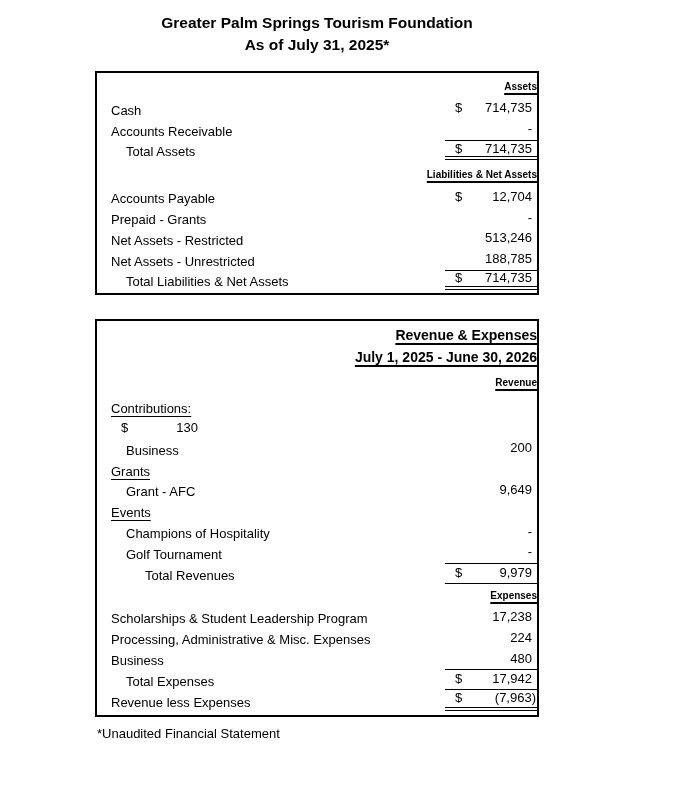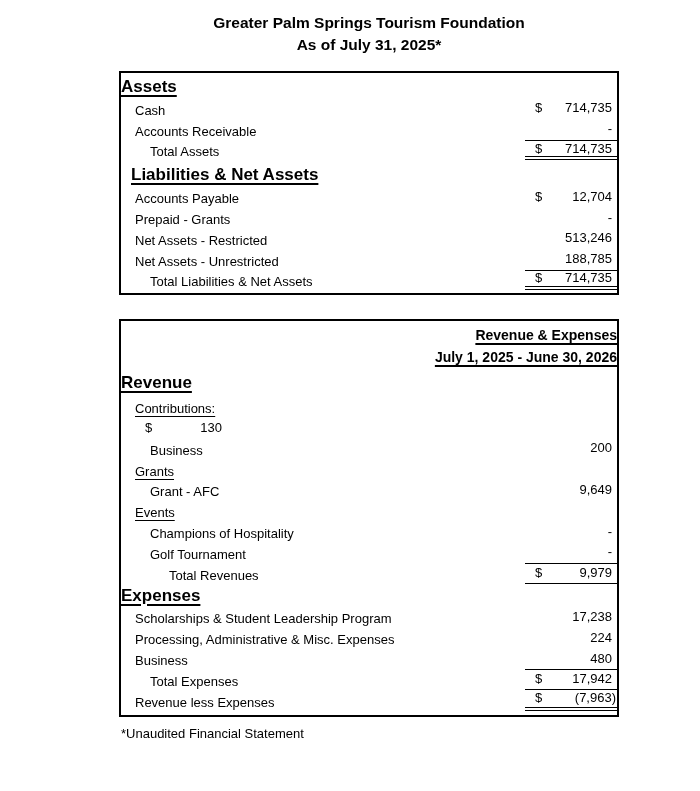--- a/index.html
+++ b/index.html
@@ -7,45 +7,45 @@
     padding: 0;
     width: 700px;
     height: 791px;
     background: #ffffff;
     overflow: hidden;
     font-family: "Liberation Sans", sans-serif;
     color: #000000;
     -webkit-font-smoothing: antialiased;
   }
   .wrap {
-    margin-left: 119px;
-    width: 500px;
+    margin-left: 95px;
+    width: 444px;
     padding-top: 12px;
   }
   .title-line {
     text-align: center;
     font-weight: bold;
     font-size: 15.5px;
     line-height: 21.5px;
     white-space: nowrap;
   }
   .box {
     border: 2.5px solid #000;
     box-sizing: border-box;
     margin-top: 16px;
     padding: 3px 0 3px 0;
   }
   .box2 {
     margin-top: 24px;
     padding-bottom: 4px;
   }
   .sec-h {
-    text-align: left;
+    text-align: right;
     font-weight: bold;
-    font-size: 17px;
+    font-size: 10px;
     line-height: 22px;
     white-space: nowrap;
   }
   .sec-h .u {
     text-decoration: underline;
     text-decoration-thickness: 1.6px;
     text-underline-offset: 2.5px;
   }
   .box2-title {
     text-align: right;

